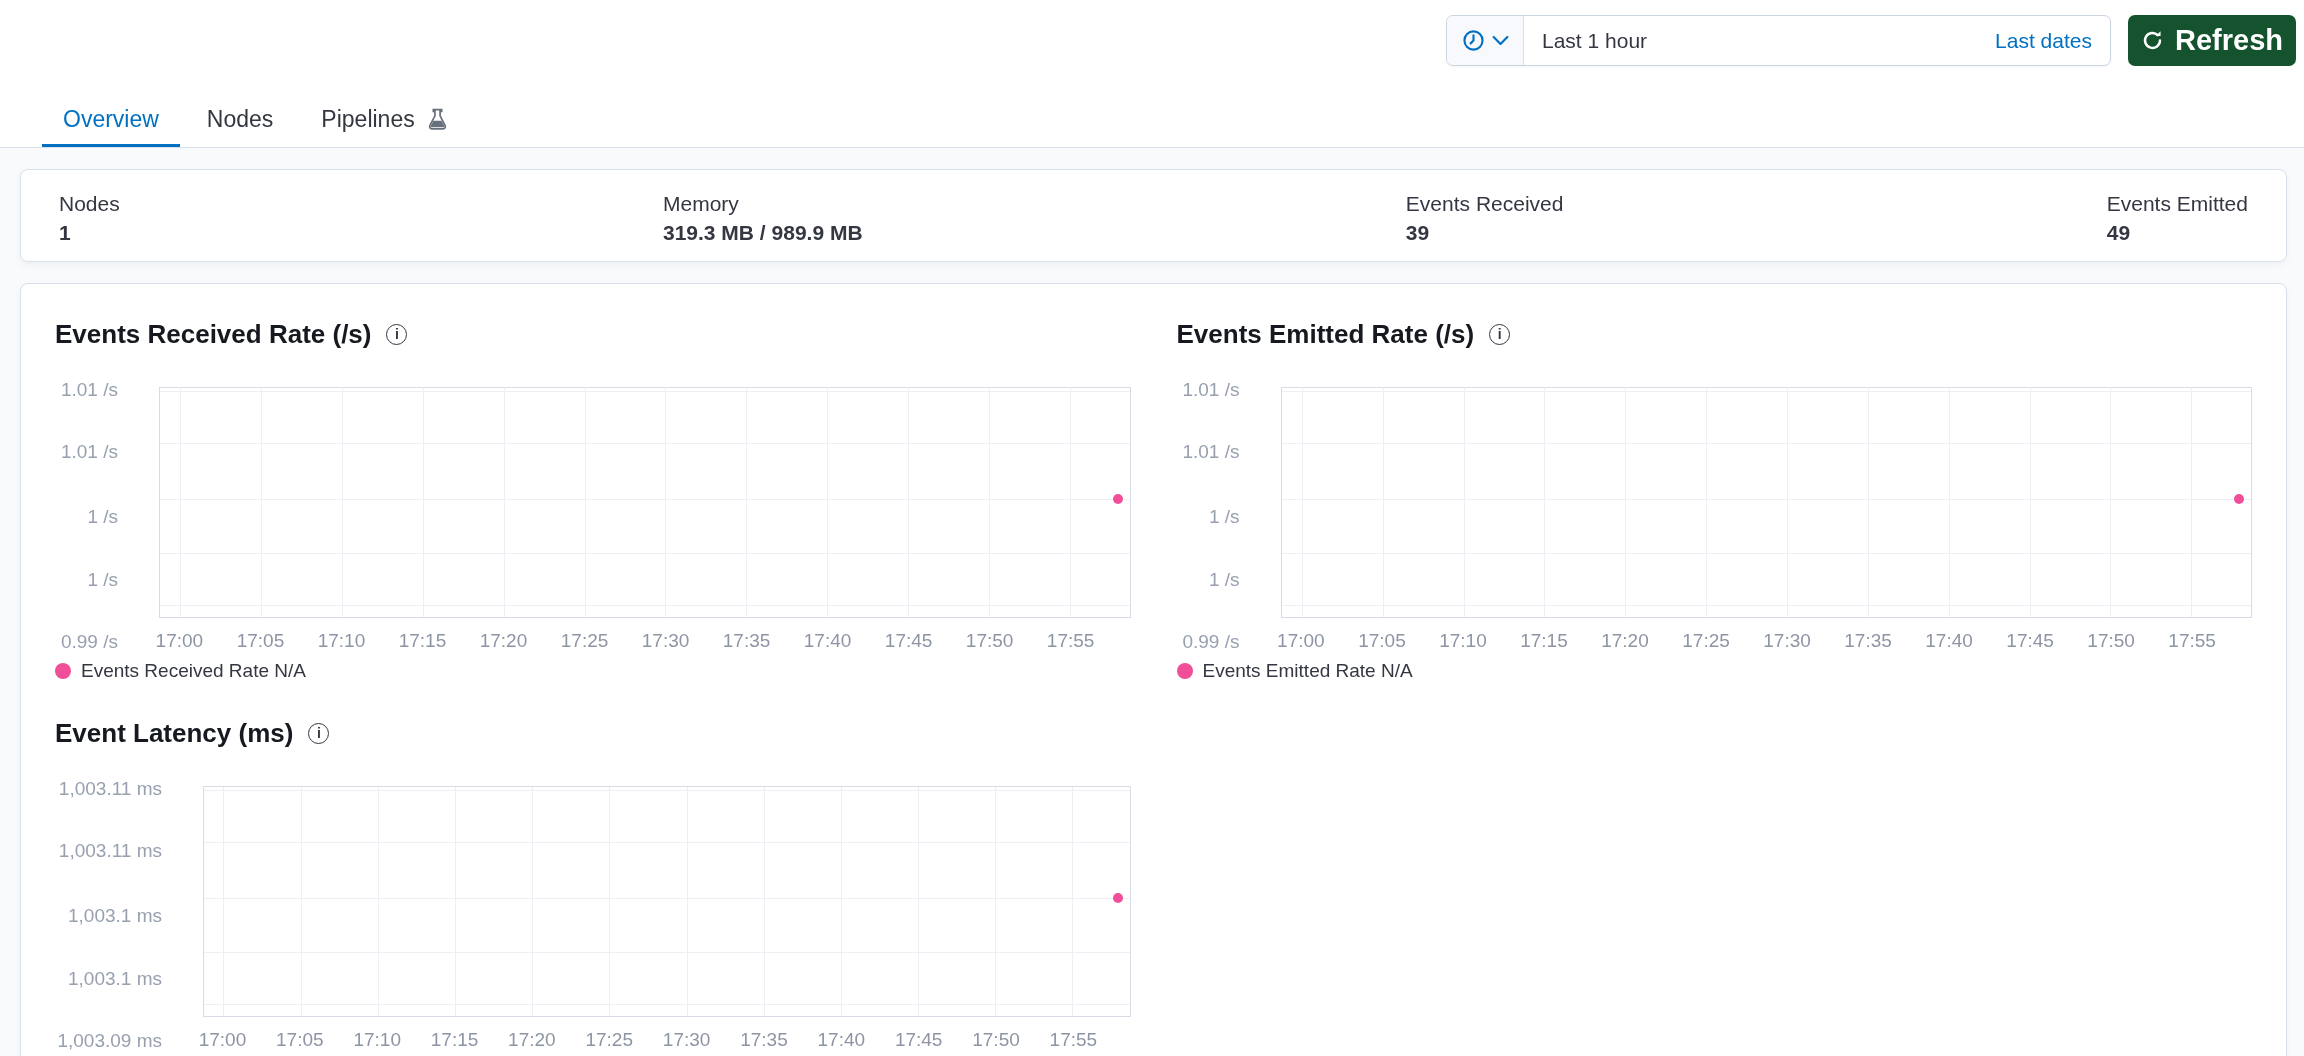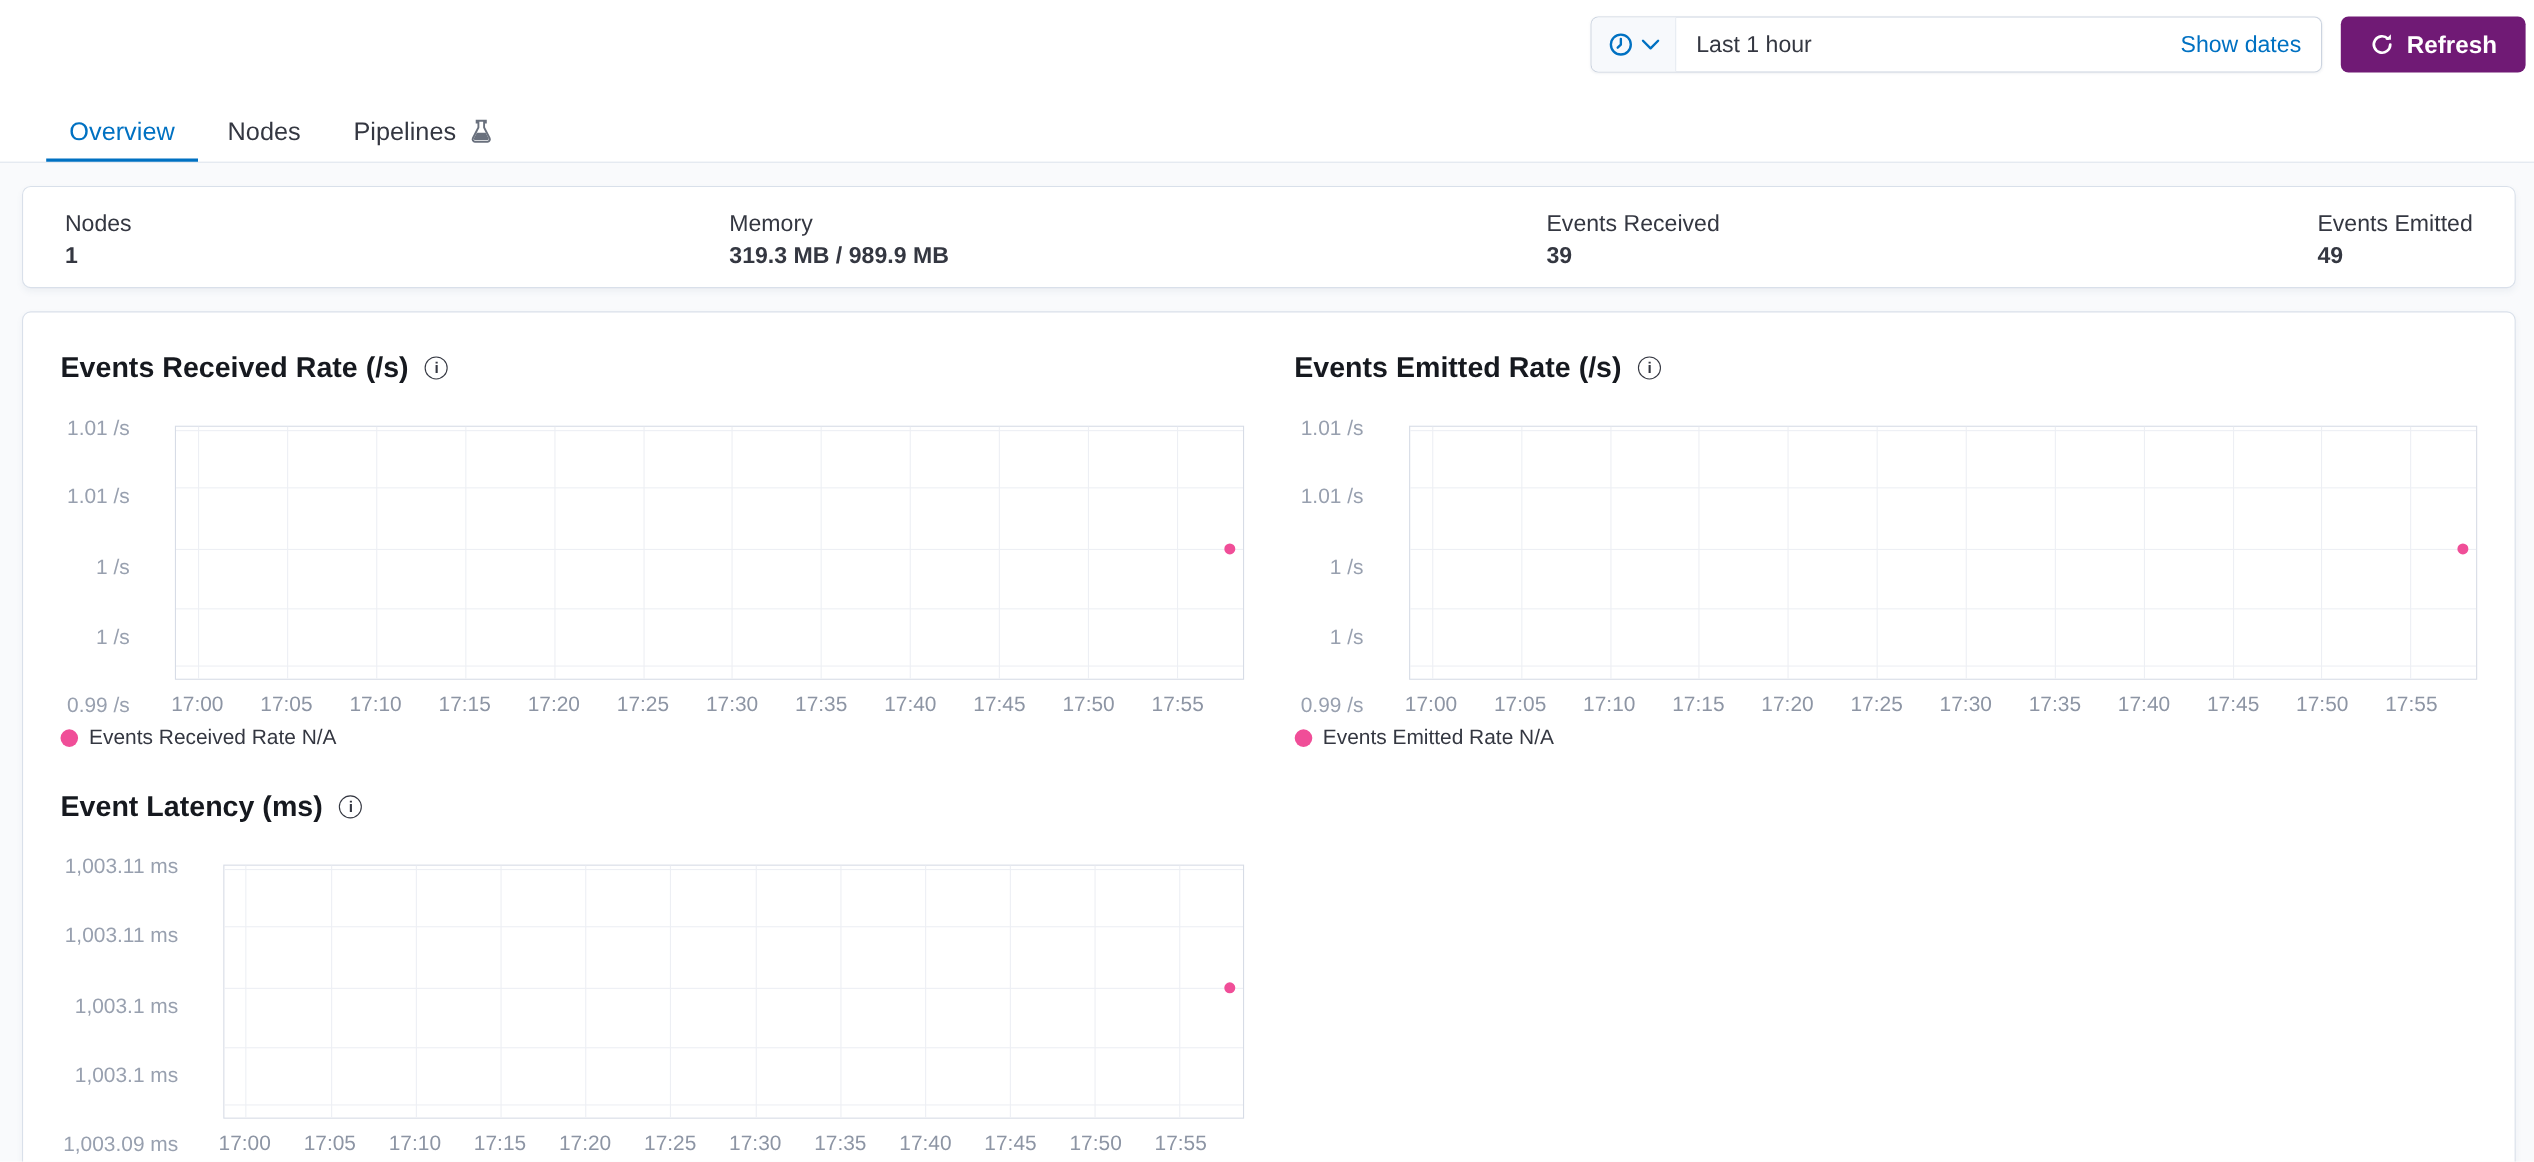--- a/index.html
+++ b/index.html
@@ -12,22 +12,22 @@
   }
   
   .topbar{ display:flex; justify-content:flex-end; align-items:flex-start; gap:17px; padding:15px 8px 0 0; }
   .datepicker{ width:665px; height:51px; background:#fff; border:1px solid #ccd4e0; border-radius:7px;
     display:flex; align-items:center; box-shadow:0 1px 2px rgba(100,115,140,.08); }
   .quick-select{ width:77px; height:100%; display:flex; align-items:center; justify-content:center; gap:7px;
     background:#f7f9fc; border:none; border-right:1px solid #d9e0ea; border-radius:6px 0 0 6px; cursor:pointer; }
   .range-text{ flex:1; padding-left:18px; font-size:21px; color:#343741; }
   .show-dates{ background:none; border:none; padding:0 18px 0 0; font-size:21px; font-weight:500; color:#0071c2;
     font-family:inherit; cursor:pointer; }
-  .refresh-btn{ width:168px; height:51px; border:none; border-radius:7px; background:#701a75; color:#fff;
-    font-size:22px; font-weight:600; font-family:inherit; display:flex; align-items:center; justify-content:center;
+  .refresh-btn{ width:168px; height:51px; border:none; border-radius:7px; background:#14532d; color:#fff;
+    font-size:29px; font-weight:600; font-family:inherit; display:flex; align-items:center; justify-content:center;
     gap:11px; cursor:pointer; }
   
   .tabs{ display:flex; gap:6px; margin-top:30px; border-bottom:1px solid #d9e0ea; background:#fff;padding-left:42px; }
   .tab{ padding:10px 21px 14px; font-size:23px; font-weight:500; color:#343741; display:flex; align-items:center;
     gap:11px; cursor:pointer; }
   .tab.active{ color:#0071c2; box-shadow:inset 0 -3px 0 #0071c2; }
   
   .content{ background:#f9fafc; padding:21px 17px 0 20px; height:100%; }
   .panel{ background:#fff; border:1px solid #d9e0ea; border-radius:8px; box-shadow:0 3px 6px rgba(90,110,140,.07); }
   .summary-panel{ display:flex; justify-content:space-between; padding:22px 38px; height:93px; }
@@ -70,21 +70,21 @@
             <path d="M8 4.4V8L6 10" fill="none" stroke="#0071c2" stroke-width="1.5" stroke-linecap="round" stroke-linejoin="round"></path>
           </svg>
         </span>
         <span>
           <svg width="17" height="11" viewBox="0 0 12 8">
             <path d="M1 1.5l5 5 5-5" fill="none" stroke="#0071c2" stroke-width="1.6" stroke-linecap="round" stroke-linejoin="round"></path>
           </svg>
         </span>
       </button>
       <div class="range-text">Last 1 hour</div>
-      <button class="show-dates">Show dates</button>
+      <button class="show-dates">Last dates</button>
     </div>
     <button class="refresh-btn">
       <span>
         <svg width="23" height="23" viewBox="0 0 16 16">
           <path d="M13.2 8a5.2 5.2 0 1 1-1.5-3.7" fill="none" stroke="#fff" stroke-width="1.7" stroke-linecap="round"></path>
           <path d="M13.6 1.5v3.4h-3.4z" fill="#fff"></path>
         </svg>
       </span>
       <span>Refresh</span>
     </button>

